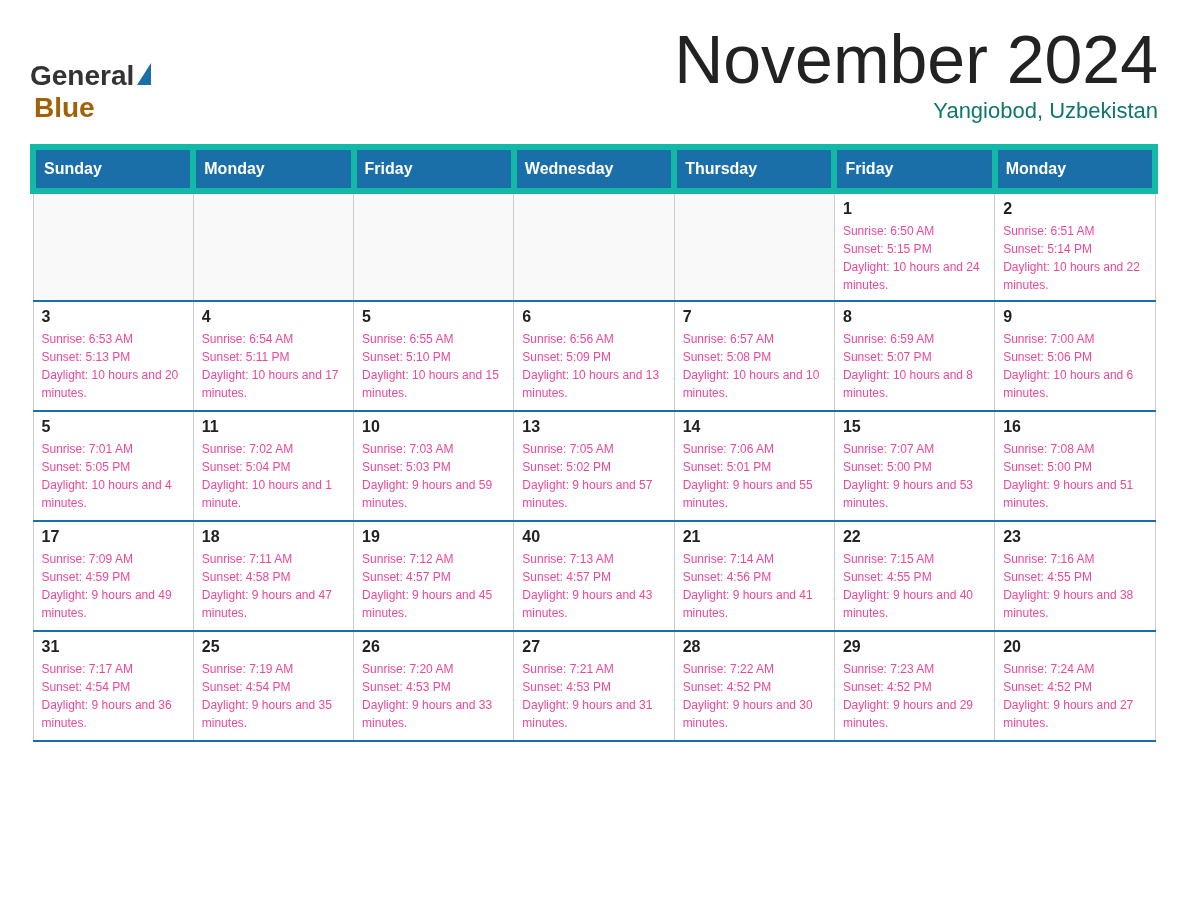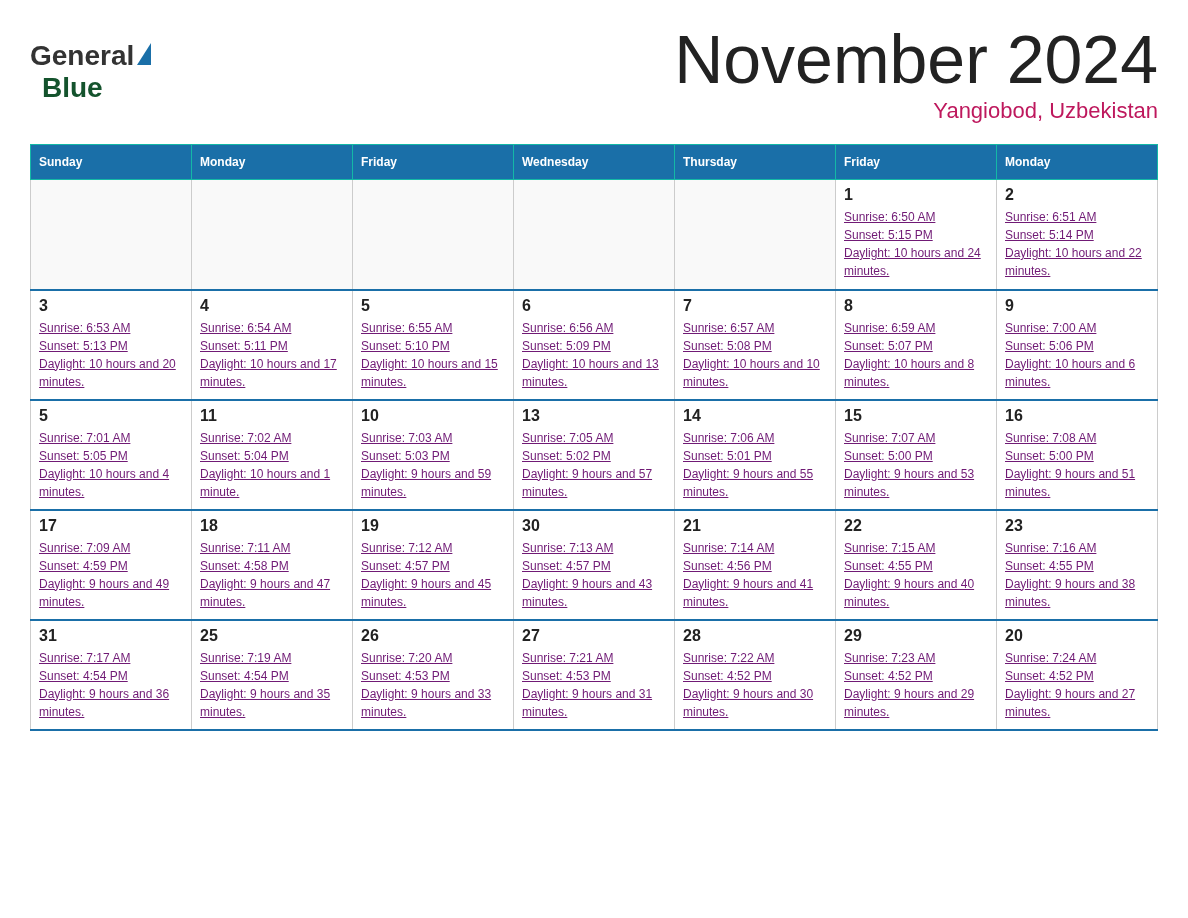--- a/index.html
+++ b/index.html
@@ -6,21 +6,21 @@
     body {
       font-family: Arial, sans-serif;
       background: #fff;
       width: 1188px;
       min-height: 918px;
       padding: 20px 30px;
     }
     .header {
       display: flex;
       justify-content: space-between;
-      align-items: center;
+      align-items: flex-end;
       margin-bottom: 20px;
     }
     .logo {
       display: flex;
       flex-direction: column;
       align-items: flex-start;
     }
     .logo-top {
       display: flex;
       align-items: center;
@@ -34,72 +34,71 @@
       width: 0;
       height: 0;
       border-left: 14px solid transparent;
       border-bottom: 22px solid #1a6fa8;
       margin-left: 3px;
       margin-top: -4px;
     }
     .logo-blue {
       font-size: 28px;
       font-weight: bold;
-      color: #14532d;
-      margin-left: 12px;
+      color: #a16207;
+      margin-left: 4px;
     }
     .title-section {
       text-align: right;
     }
     .month-title {
       font-size: 68px;
       font-weight: normal;
       color: #222;
     }
     .location {
       font-size: 22px;
-      color: #be185d;
+      color: #0f766e;
     }
     table {
       width: 100%;
       border-collapse: collapse;
     }
     thead tr {
       background-color: #1a6fa8;
     }
     thead th {
       color: white;
-      font-size: 12px;
+      font-size: 16px;
       font-weight: bold;
       padding: 10px 8px;
       text-align: left;
-      border: 1px solid #14b8a6;
+      border: 6px solid #14b8a6;
     }
     tbody td {
       vertical-align: top;
       border: 1px solid #ccc;
       padding: 6px 8px;
       width: 14.28%;
       min-height: 110px;
       height: 110px;
     }
     tbody tr {
       border-bottom: 2px solid #1a6fa8;
     }
     .day-num {
       font-size: 16px;
       font-weight: bold;
       color: #222;
       margin-bottom: 4px;
     }
     .day-info {
       font-size: 12px;
-      color: #701a75;
+      color: #ec4899;
       line-height: 1.5;
-      text-decoration: underline;
     }
     .empty-cell {
       background: #f9f9f9;
     }
   </style>
 </head>
 <body>
 
 <div class="header">
   <div class="logo">
@@ -210,21 +209,21 @@
         </td>
         <td>
           <div class="day-num">18</div>
           <div class="day-info">Sunrise: 7:11 AM<br>Sunset: 4:58 PM<br>Daylight: 9 hours and 47 minutes.</div>
         </td>
         <td>
           <div class="day-num">19</div>
           <div class="day-info">Sunrise: 7:12 AM<br>Sunset: 4:57 PM<br>Daylight: 9 hours and 45 minutes.</div>
         </td>
         <td>
-          <div class="day-num">30</div>
+          <div class="day-num">40</div>
           <div class="day-info">Sunrise: 7:13 AM<br>Sunset: 4:57 PM<br>Daylight: 9 hours and 43 minutes.</div>
         </td>
         <td>
           <div class="day-num">21</div>
           <div class="day-info">Sunrise: 7:14 AM<br>Sunset: 4:56 PM<br>Daylight: 9 hours and 41 minutes.</div>
         </td>
         <td>
           <div class="day-num">22</div>
           <div class="day-info">Sunrise: 7:15 AM<br>Sunset: 4:55 PM<br>Daylight: 9 hours and 40 minutes.</div>
         </td>

